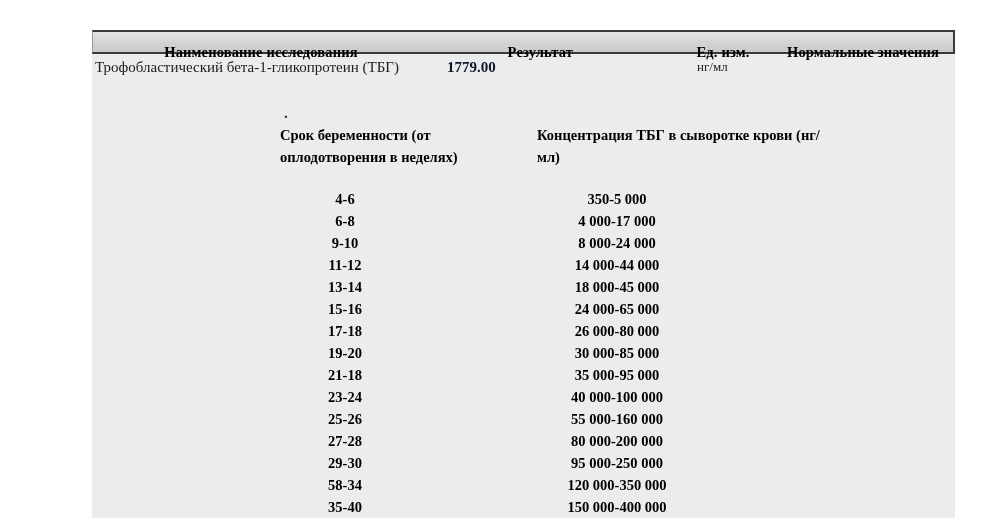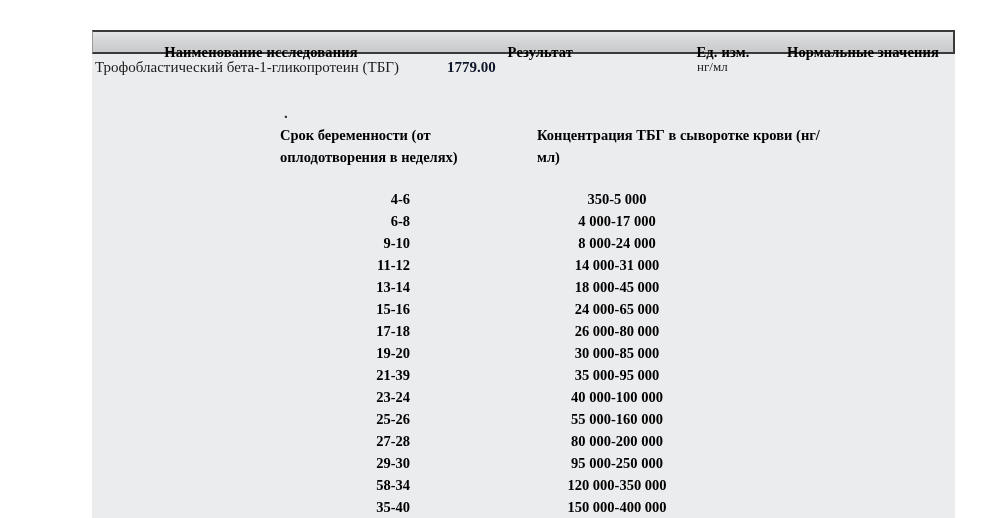--- a/index.html
+++ b/index.html
@@ -143,21 +143,21 @@
   }
   .ref-weeks {
     position: absolute;
     left: 188px;
     top: 0;
     width: 130px;
     font-weight: bold;
     font-size: 14.5px;
     line-height: 22px;
     color: #000000;
-    text-align: right;
+    text-align: center;
   }
   .ref-conc {
     position: absolute;
     left: 390px;
     top: 0;
     width: 270px;
     font-weight: bold;
     font-size: 14.5px;
     line-height: 22px;
     color: #000000;
@@ -200,40 +200,40 @@
         <div class="ref-row">
           <div class="ref-weeks">6-8</div>
           <div class="ref-conc">4 000-17 000</div>
         </div>
         <div class="ref-row">
           <div class="ref-weeks">9-10</div>
           <div class="ref-conc">8 000-24 000</div>
         </div>
         <div class="ref-row">
           <div class="ref-weeks">11-12</div>
-          <div class="ref-conc">14 000-31 000</div>
+          <div class="ref-conc">14 000-44 000</div>
         </div>
         <div class="ref-row">
           <div class="ref-weeks">13-14</div>
           <div class="ref-conc">18 000-45 000</div>
         </div>
         <div class="ref-row">
           <div class="ref-weeks">15-16</div>
           <div class="ref-conc">24 000-65 000</div>
         </div>
         <div class="ref-row">
           <div class="ref-weeks">17-18</div>
           <div class="ref-conc">26 000-80 000</div>
         </div>
         <div class="ref-row">
           <div class="ref-weeks">19-20</div>
           <div class="ref-conc">30 000-85 000</div>
         </div>
         <div class="ref-row">
-          <div class="ref-weeks">21-39</div>
+          <div class="ref-weeks">21-18</div>
           <div class="ref-conc">35 000-95 000</div>
         </div>
         <div class="ref-row">
           <div class="ref-weeks">23-24</div>
           <div class="ref-conc">40 000-100 000</div>
         </div>
         <div class="ref-row">
           <div class="ref-weeks">25-26</div>
           <div class="ref-conc">55 000-160 000</div>
         </div>

